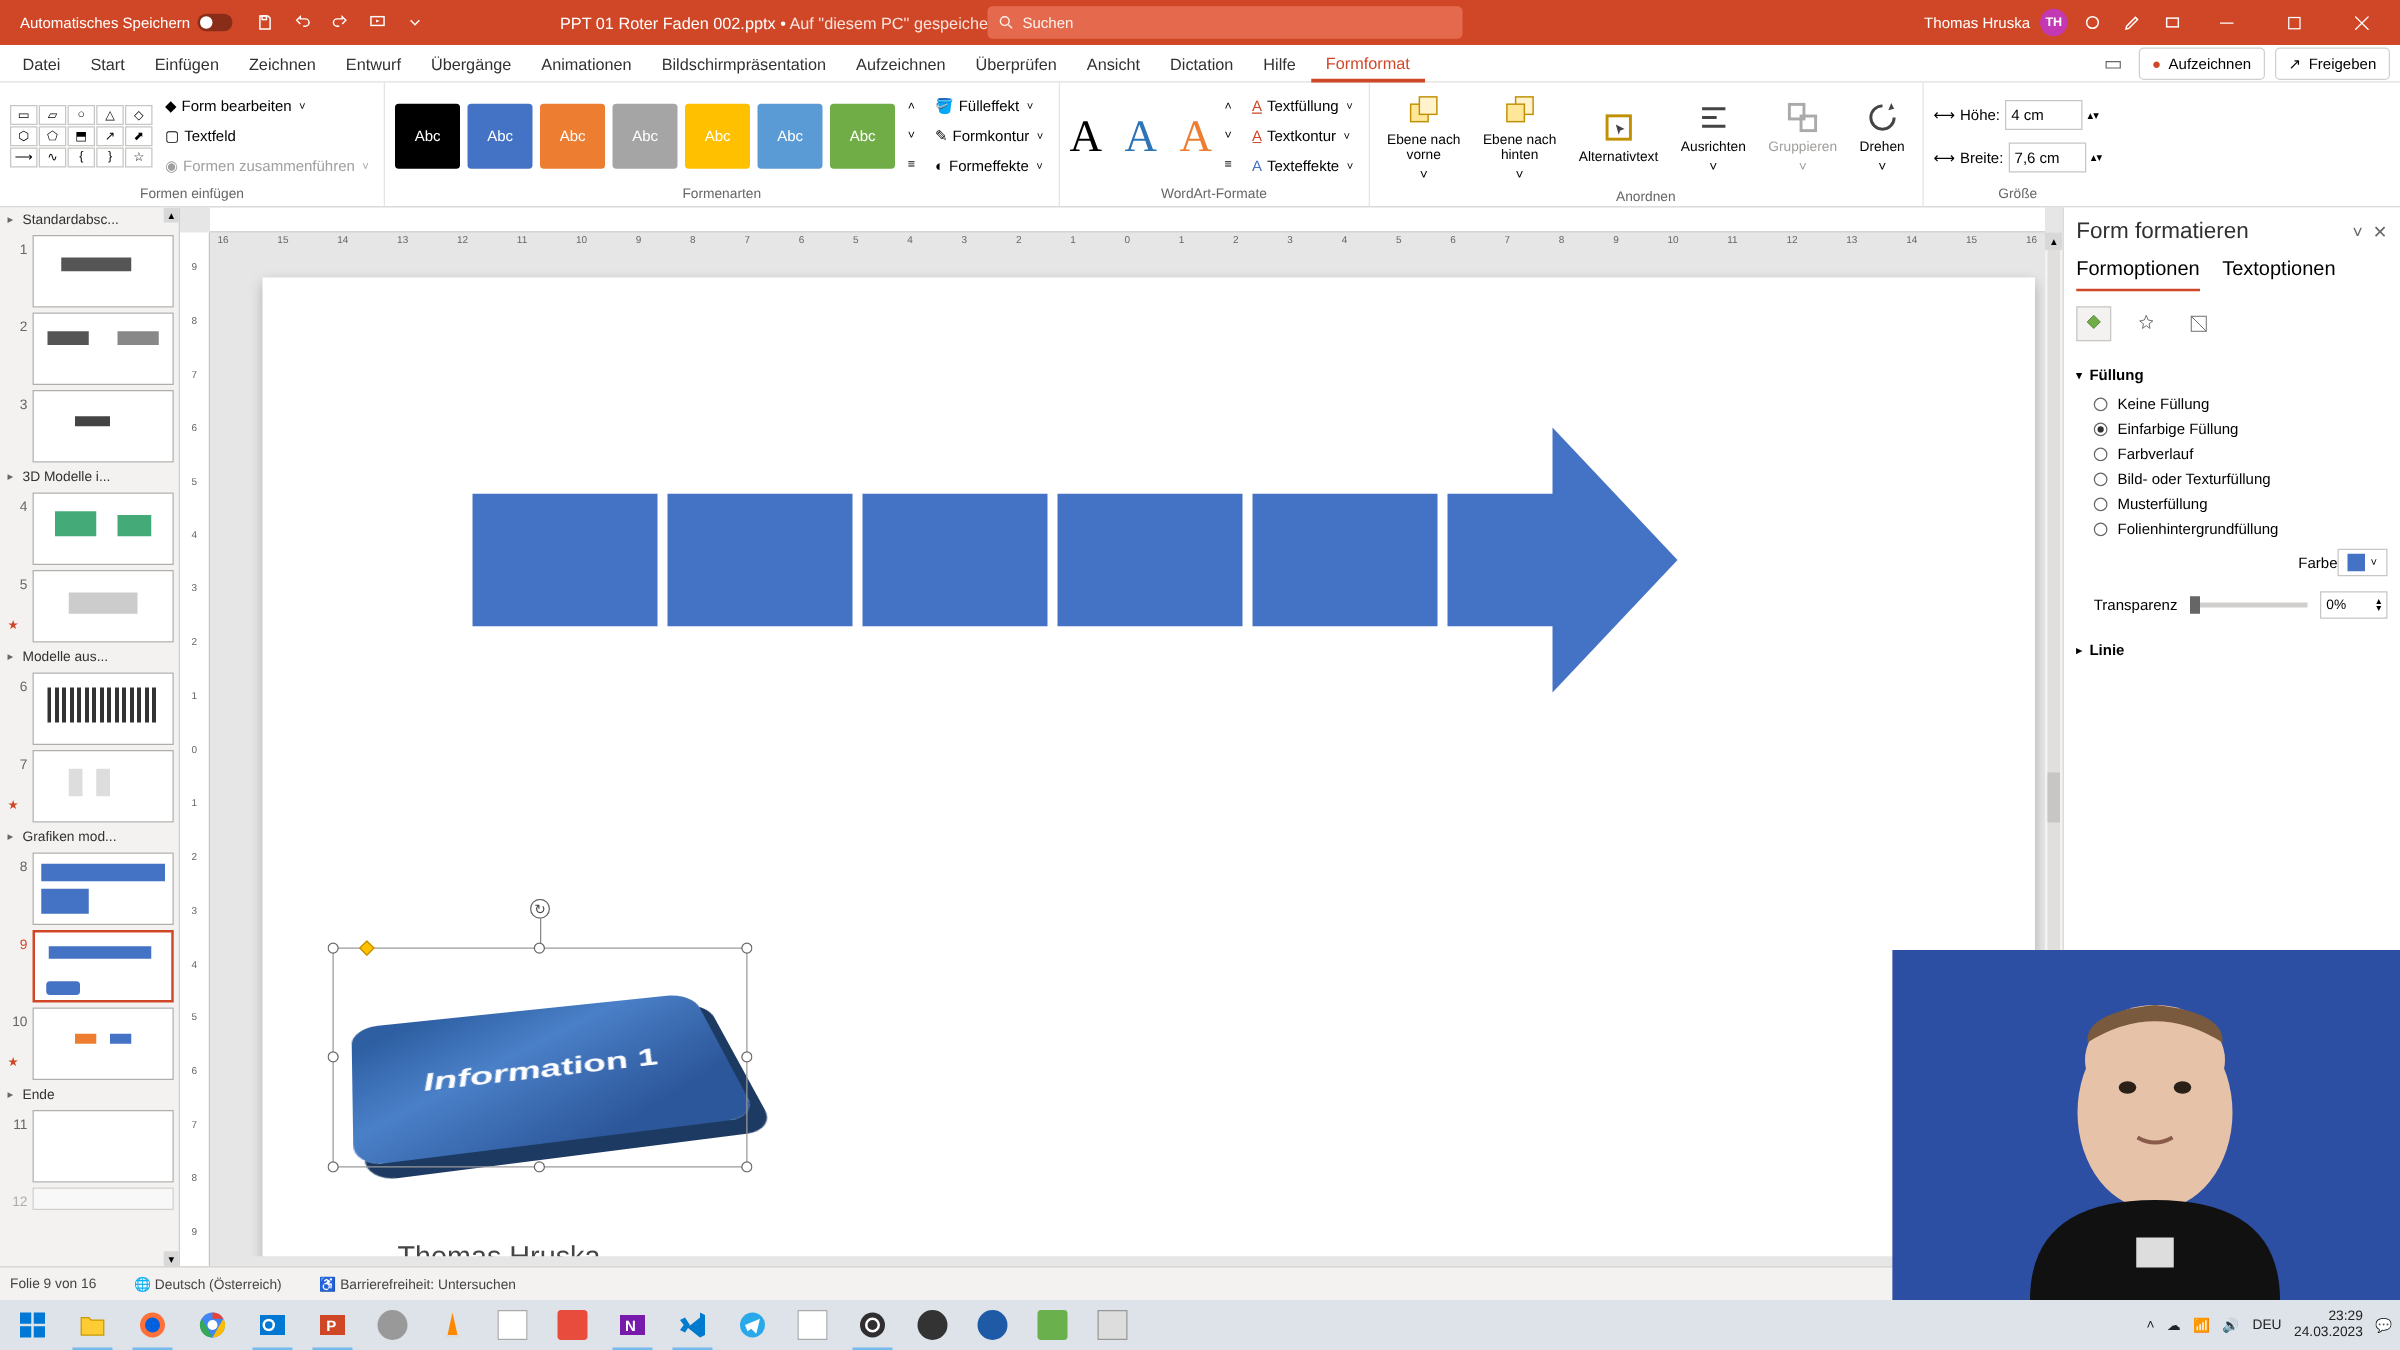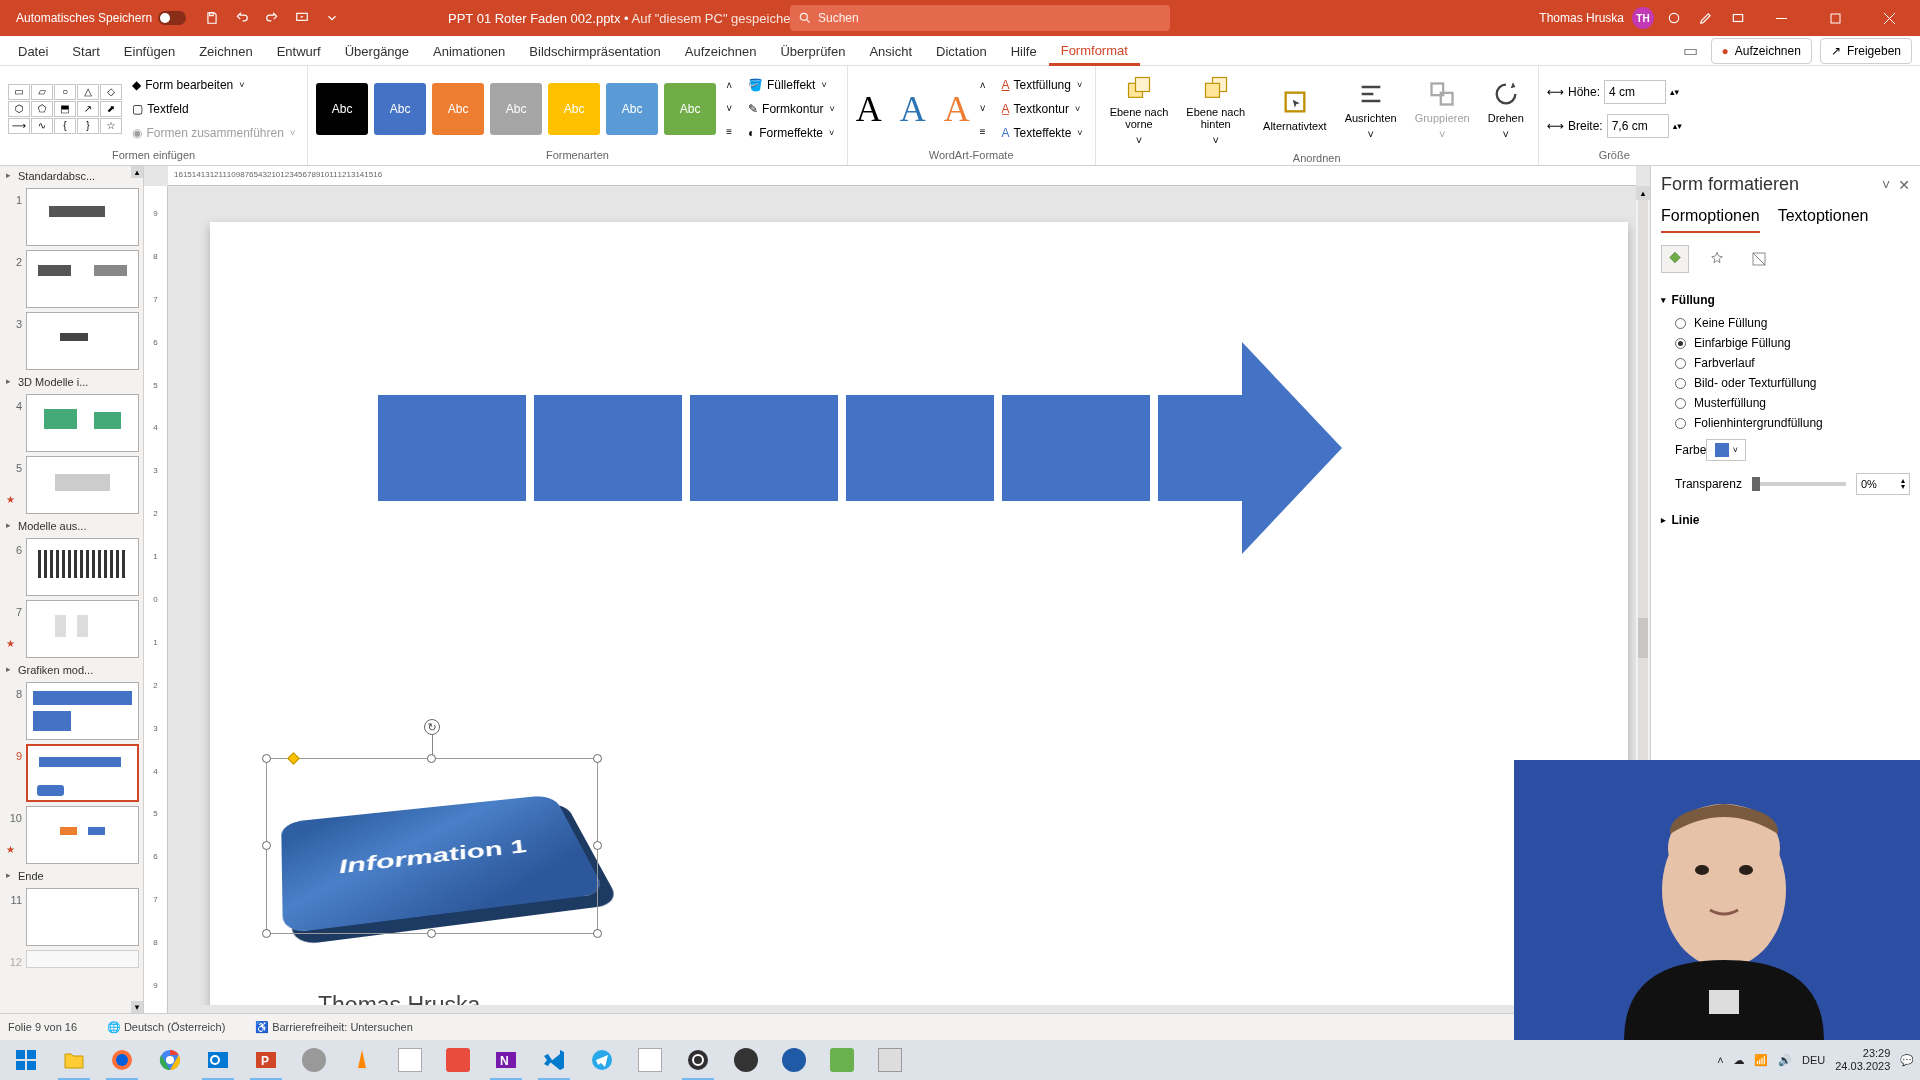--- a/index.html
+++ b/index.html
@@ -70,21 +70,21 @@
 .section-header::before { content: "▸"; position:absolute; left:6px; font-size:9px; color:#666;}
 .thumb-item { display: flex; padding: 2px 4px; gap: 4px; }
 .thumb-num { width: 18px; text-align: right; font-size: 11px; color: #666; padding-top: 6px; position: relative;}
 .thumb-num .star { position:absolute; left:2px; top:38px; font-size:10px; color:#d04727;}
 .thumb-img { flex: 1; height: 58px; background: #fff; border: 1px solid #b1afad; position:relative; overflow:hidden; }
 .thumb-item.sel .thumb-img { border: 2px solid #d04727; }
 
 
 .editor { flex: 1; position: relative; background: #e6e6e6; overflow: hidden; }
 .hruler { position:absolute; top:0; left:24px; right:14px; height:20px; background:#fff; border-bottom:1px solid #c8c6c4; font-size:8px; color:#666; }
-.hruler .marks { display:flex; padding:4px 6px 0; }
+.hruler .marks { display:flex; justify-content:space-between; padding:4px 6px 0;margin-top:17px; }
 .vruler { position:absolute; top:20px; left:0; width:24px; bottom:0; background:#fff; border-right:1px solid #c8c6c4; font-size:8px; color:#666; display:flex; flex-direction:column; justify-content:space-around; padding:6px 2px; align-items:center;}
 .canvas-wrap { position:absolute; top:24px; left:30px; right:14px; bottom:8px; overflow:hidden; }
 .slide { position:absolute; top:32px; left:36px; width:1418px; height:800px; background:#fff; box-shadow: 0 4px 10px rgba(0,0,0,.25); }
 .arrow-group { position:absolute; top:120px; left:168px; display:flex; gap:8px; align-items:center; }
 .rect-seg { width:148px; height:106px; background:#4472c4; }
 .arrow-head { width:0; height:0; border-left: 100px solid #4472c4; border-top: 106px solid transparent; border-bottom: 106px solid transparent; margin-left:-8px; }
 
 .sel-box { position:absolute; left:56px; top:536px; width:332px; height:176px; border:1px solid #9a9a9a; }
 .sel-handle { width:9px; height:9px; background:#fff; border:1px solid #666; border-radius:50%; position:absolute; }
 .sel-yellow { width:9px; height:9px; background:#ffc000; border:1px solid #bf9000; position:absolute; transform:rotate(45deg);}
@@ -111,21 +111,21 @@
 .tp-icons { display:flex; gap:14px; margin:12px 0 8px;}
 .tp-icon { width:28px; height:28px; border:1px solid transparent; display:flex; align-items:center; justify-content:center; cursor:pointer;}
 .tp-icon.sel { border:1px solid #c8c6c4; background:#f3f2f1;}
 .tp-section { margin-top:6px;}
 .tp-section-h { font-size:12px; font-weight:600; padding:6px 0; cursor:pointer; display:flex; align-items:center; gap:6px;}
 .tp-section-h::before { content:"▾"; font-size:9px;}
 .tp-section-h.collapsed::before { content:"▸";}
 .radio-row { display:flex; align-items:center; gap:8px; font-size:12px; padding:3px 0 3px 14px; cursor:pointer;}
 .radio { width:11px; height:11px; border:1px solid #666; border-radius:50%; position:relative;}
 .radio.sel::after { content:""; position:absolute; top:2px; left:2px; width:5px; height:5px; background:#323130; border-radius:50%;}
-.prop-row { display:flex; align-items:center; justify-content:flex-start; font-size:12px; padding:6px 0 6px 14px;}
+.prop-row { display:flex; align-items:center; justify-content:flex-end; font-size:12px; padding:6px 0 6px 14px;}
 .color-btn { width:40px; height:22px; border:1px solid #c8c6c4; display:flex; align-items:center; justify-content:center; gap:4px; cursor:pointer;}
 .color-sw { width:14px; height:14px; background:#4472c4;}
 .slider { flex:1; margin:0 10px; height:4px; background:#d0cfce; position:relative;}
 .slider .knob { width:8px; height:14px; background:#666; position:absolute; top:-5px; left:0;}
 .spin { width:54px; height:22px; border:1px solid #c8c6c4; font-size:11px; padding:0 4px; display:flex; align-items:center; justify-content:space-between;}
 
 
 .statusbar { height:27px; background:#f3f2f1; border-top:1px solid #d0cfce; display:flex; align-items:center; font-size:11px; color:#444; padding:0 8px; gap:30px; position:relative;}
 .sb-right { position:absolute; right:8px; display:flex; align-items:center; gap:6px;}
 .view-btn { width:26px; height:20px; border:1px solid transparent; display:flex; align-items:center; justify-content:center; cursor:pointer;}

